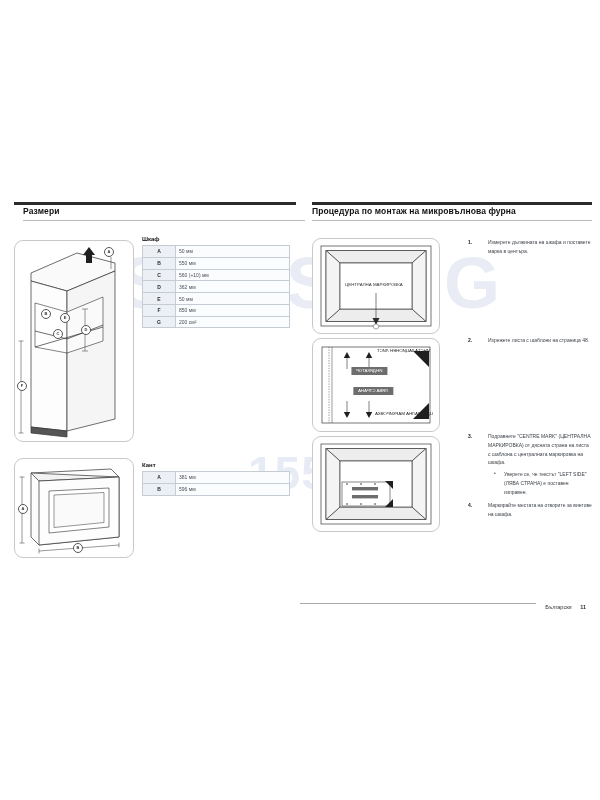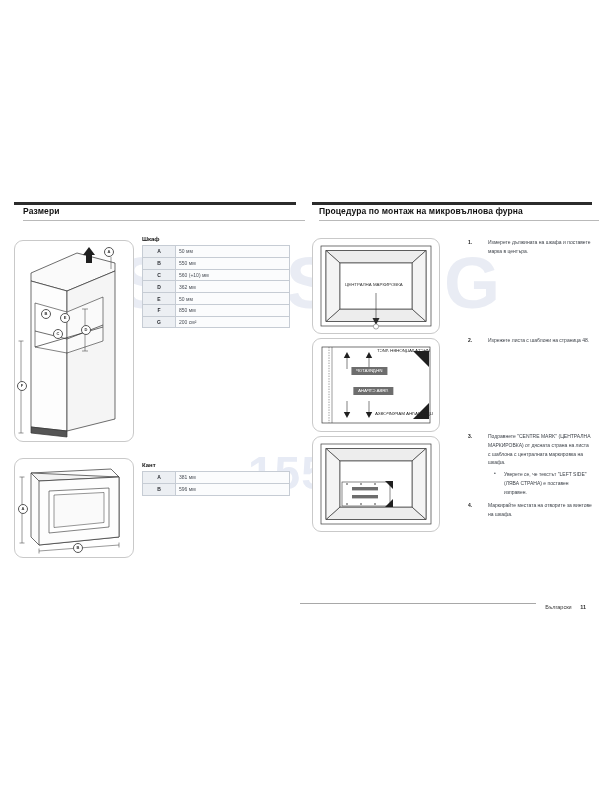--- a/index.html
+++ b/index.html
@@ -8,21 +8,21 @@
 
   
   .wm{position:absolute;font-weight:bold;color:#e9ecf4;user-select:none;white-space:nowrap;}
   .wm-brand{left:120px;top:242px;font-size:72px;letter-spacing:2px;}
   .wm-num{left:248px;top:446px;font-size:46px;letter-spacing:1px;color:#e7ebf5;}
 
   
   .rule-top{position:absolute;height:3px;background:#2b2b2b;}
 
   .col-left{position:absolute;left:14px;top:206px;width:282px;margin-left:9px;}
-  .col-right{position:absolute;left:319px;top:206px;width:280px;}
+  .col-right{position:absolute;left:312px;top:206px;width:280px;}
 
   h2.sec{font-size:8.5px;font-weight:bold;margin:0;padding:0 0 4px 0;letter-spacing:.1px;color:#111;}
   .sec-rule{height:1px;background:#b9b9b9;margin-bottom:8px;}
 
   .sub{font-size:6px;font-weight:bold;margin:0 0 3px 0;color:#111;}
 
   
   table.dim{border-collapse:collapse;width:148px;font-size:5px;}
   table.dim td{border:1px solid #c6ccd4;padding:2.4px 3px;color:#4a4f57;}
   table.dim td.key{width:26px;text-align:center;font-weight:bold;background:#eceff3;color:#2a2d33;}

